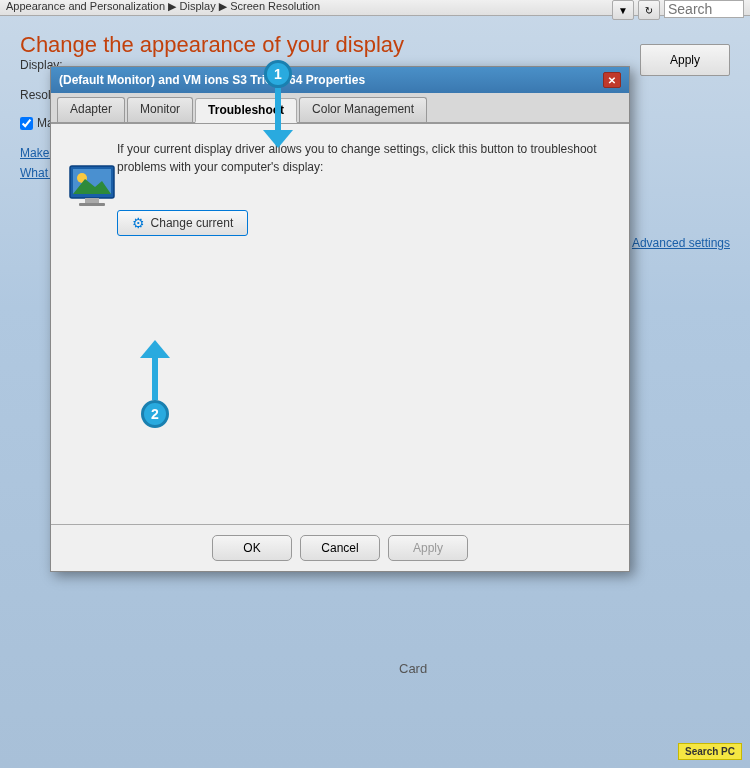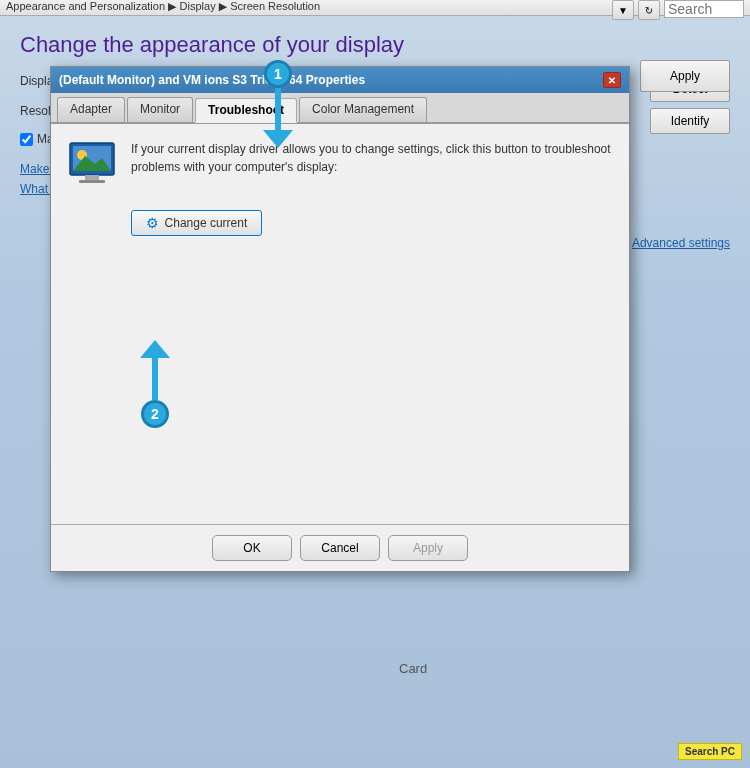--- a/index.html
+++ b/index.html
@@ -51,22 +51,22 @@
 
     
     .main-content {
       padding: 16px 20px;
       position: relative;
     }
 
     .page-title {
       font-size: 22px;
       font-weight: 300;
-      color: #4c1d95;
-      margin-bottom: 16px;
+      color: #c2410c;
+      margin-bottom: 0;
     }
 
     
     .bg-controls {
       position: absolute;
       right: 20px;
       top: 60px;
       display: flex;
       flex-direction: column;
       gap: 6px;
@@ -217,22 +217,21 @@
 
     
     .dialog-body {
       padding: 16px;
       background: #f0f0f0;
       min-height: 400px;
     }
 
     .troubleshoot-content {
       display: flex;
-      gap: 14px;
-      align-items: flex-start;
+      align-items: center;
     }
 
     .monitor-icon {
       width: 50px;
       height: 50px;
       flex-shrink: 0;
     }
 
     .troubleshoot-text {
       font-size: 12px;
@@ -352,24 +351,20 @@
 <div class="address-bar">
   <span class="address-text">Appearance and Personalization  ▶  Display  ▶  Screen Resolution</span>
   <div class="address-btn">▼</div>
   <div class="address-btn">↻</div>
   <input class="search-box" type="text" placeholder="Search" style="">
 </div>
 
 <div class="main-content">
   <div class="page-title">Change the appearance of your display</div>
 
-  <div class="bg-controls">
-    <button class="bg-btn">Detect</button>
-    <button class="bg-btn">Identify</button>
-  </div>
 
   <div class="display-label">Display:</div>
   <div class="resolution-label">Resolution:</div>
 
   <div class="checkbox-row">
     <input type="checkbox" checked="" style="">
     <span>Make te</span>
   </div>
 
   <div class="links-section">

